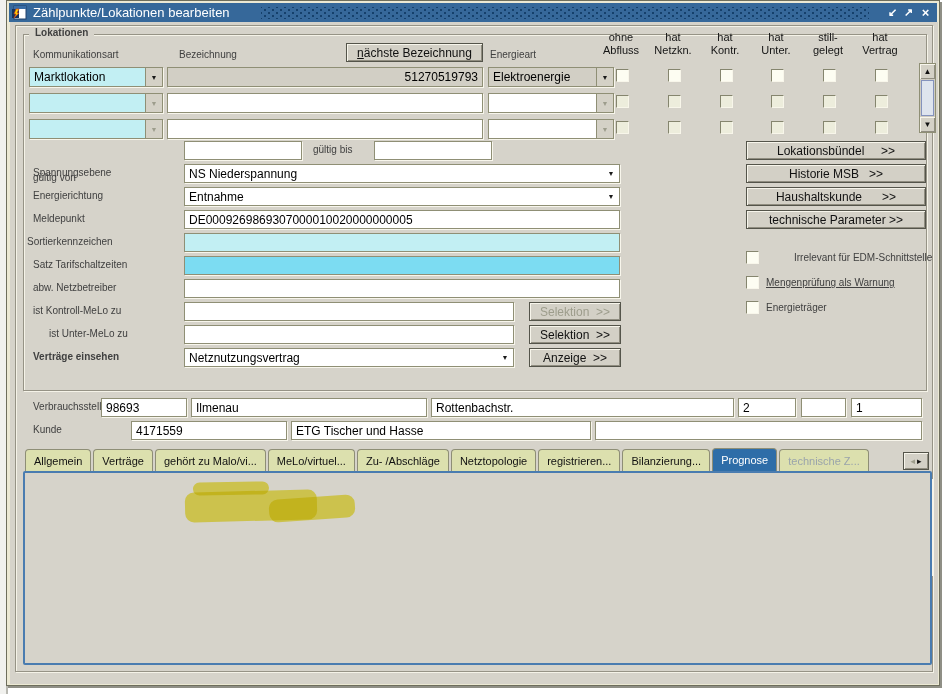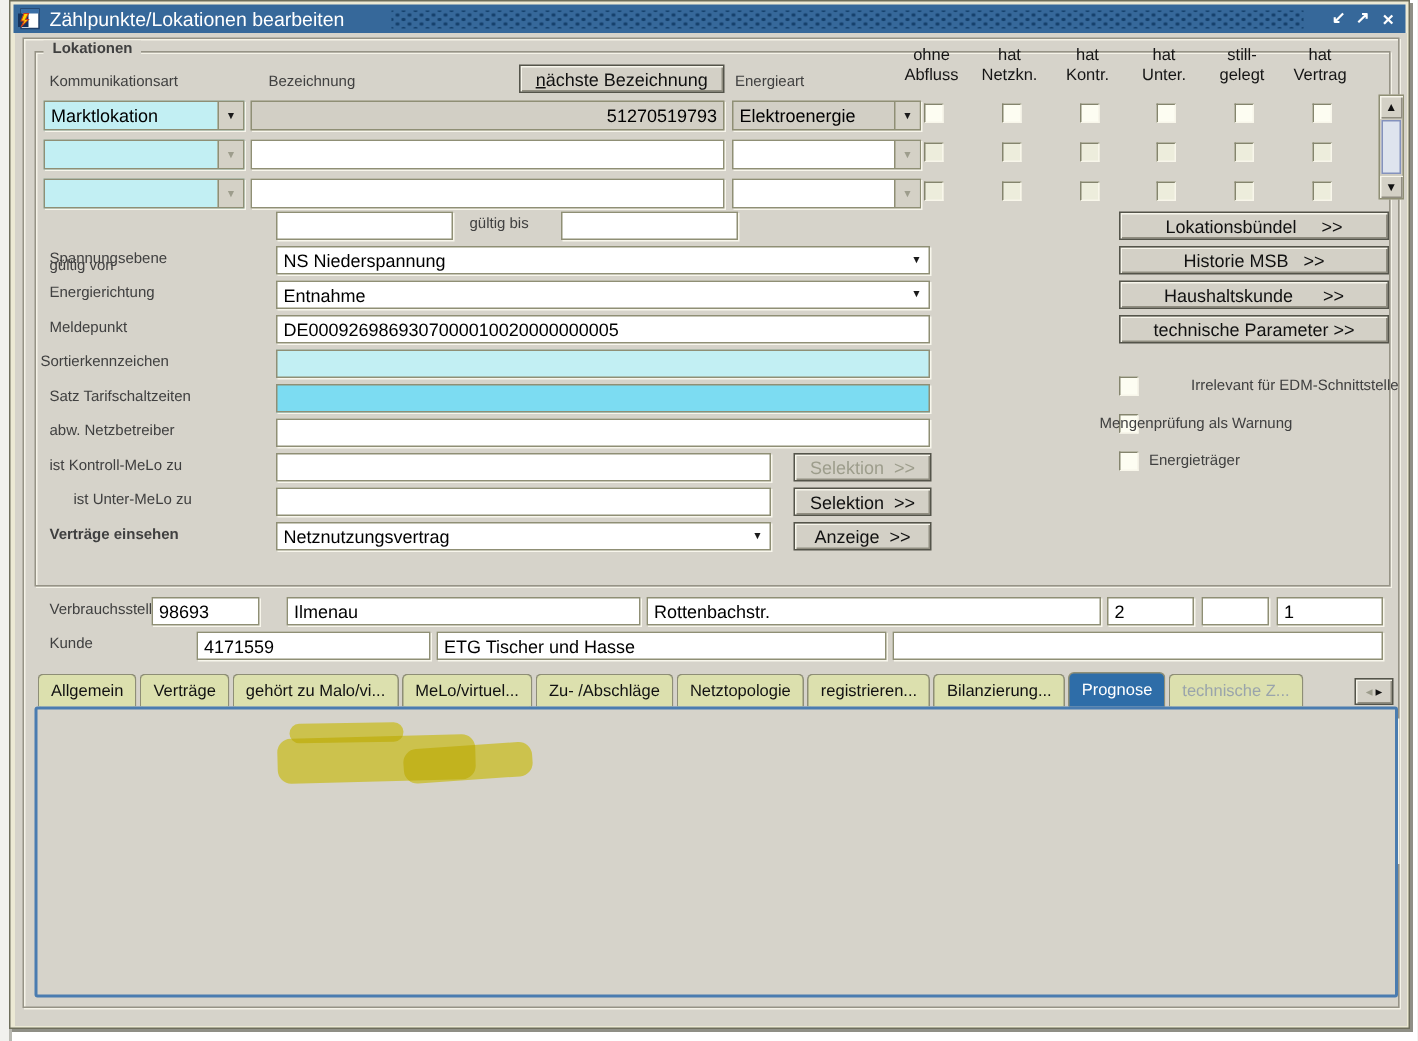--- a/index.html
+++ b/index.html
@@ -194,26 +194,26 @@
   <div class="btn" style="left:522px;top:347px;width:92px;height:19px;">Anzeige  &gt;&gt;</div>
 
   <div class="btn" style="left:739px;top:140px;width:180px;height:19px;">Lokationsbündel     &gt;&gt;</div>
   <div class="btn" style="left:739px;top:163px;width:180px;height:19px;">Historie MSB   &gt;&gt;</div>
   <div class="btn" style="left:739px;top:186px;width:180px;height:19px;">Haushaltskunde      &gt;&gt;</div>
   <div class="btn" style="left:739px;top:209px;width:180px;height:19px;">technische Parameter &gt;&gt;</div>
 
   <div class="cb" style="left:739px;top:250px;"></div>
   <div class="lbl" style="left:759px;top:251px;margin-left:28px;">Irrelevant für EDM-Schnittstelle</div>
   <div class="cb" style="left:739px;top:275px;"></div>
-  <div class="lbl" style="left:726px;top:276px;">Mengenprüfung als Warnung</div>
+  <div class="lbl" style="left:759px;top:276px;text-decoration:underline;">Mengenprüfung als Warnung</div>
   <div class="cb" style="left:739px;top:300px;"></div>
   <div class="lbl" style="left:759px;top:301px;">Energieträger</div>
 
   <div class="lbl" style="left:26px;top:400px;">Verbrauchsstelle</div>
-  <div class="fld" style="left:94px;top:397px;width:72px;height:19px;">98693</div>
+  <div class="fld" style="left:94px;top:397px;width:86px;height:19px;">98693</div>
   <div class="fld" style="left:184px;top:397px;width:236px;height:19px;">Ilmenau</div>
   <div class="fld" style="left:424px;top:397px;width:303px;height:19px;">Rottenbachstr.</div>
   <div class="fld" style="left:731px;top:397px;width:58px;height:19px;">2</div>
   <div class="fld" style="left:794px;top:397px;width:45px;height:19px;"></div>
   <div class="fld" style="left:844px;top:397px;width:71px;height:19px;">1</div>
   <div class="lbl" style="left:26px;top:423px;">Kunde</div>
   <div class="fld" style="left:124px;top:420px;width:156px;height:19px;">4171559</div>
   <div class="fld" style="left:284px;top:420px;width:300px;height:19px;">ETG Tischer und Hasse</div>
   <div class="fld" style="left:588px;top:420px;width:327px;height:19px;"></div>
 

